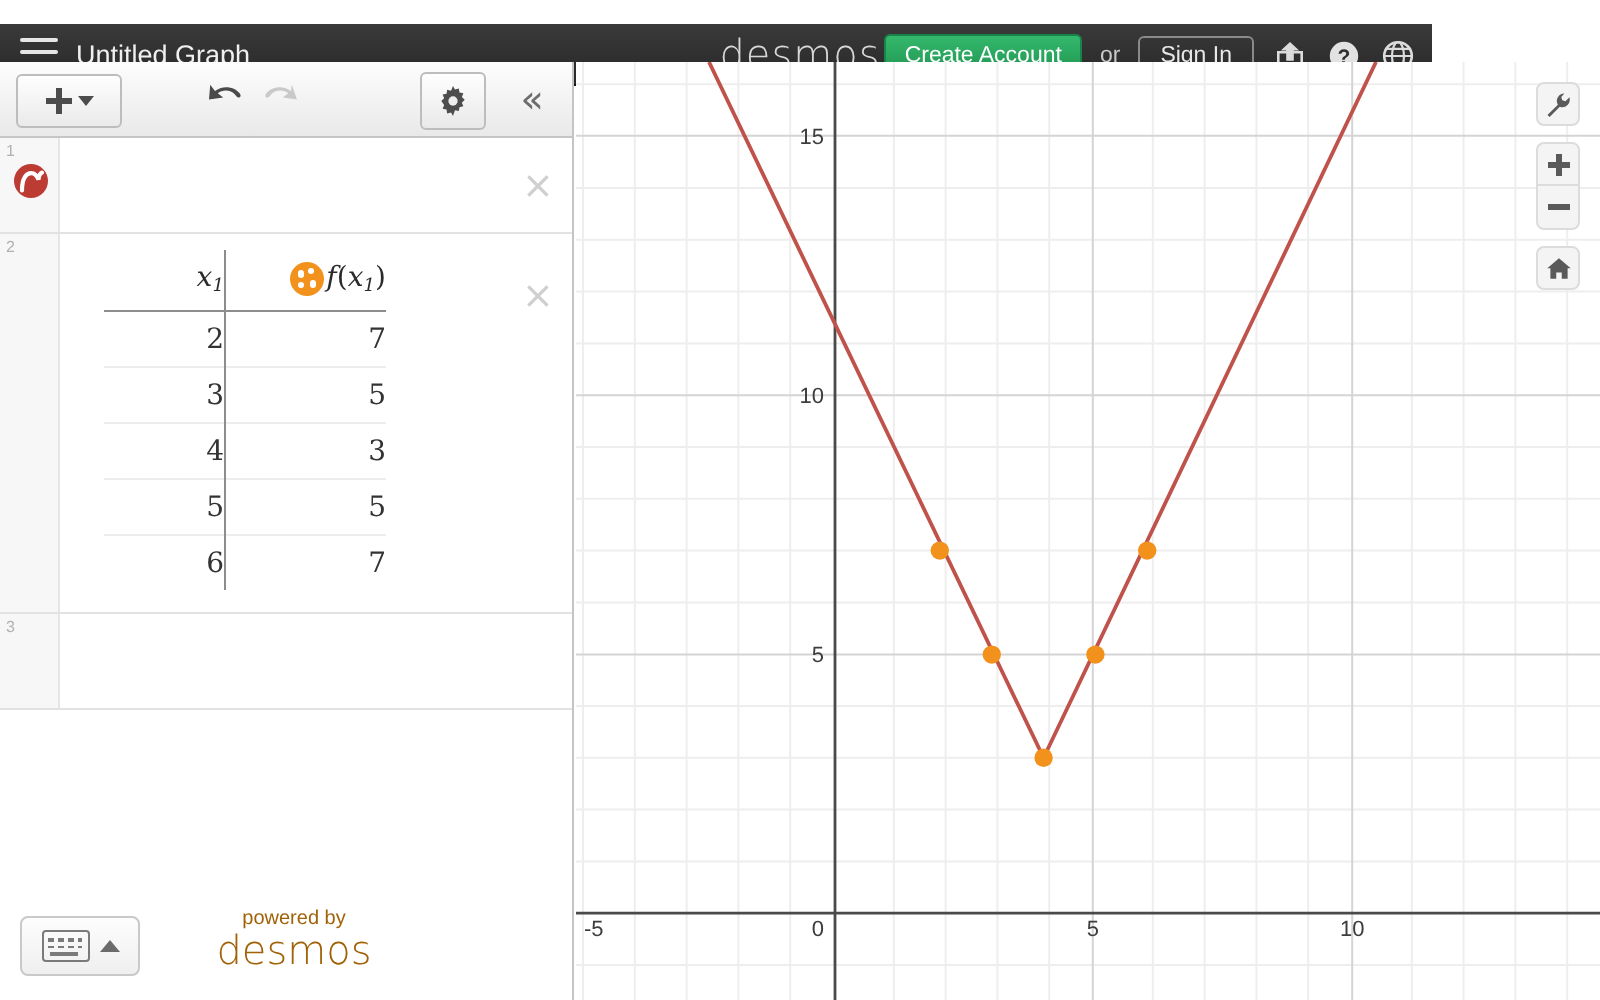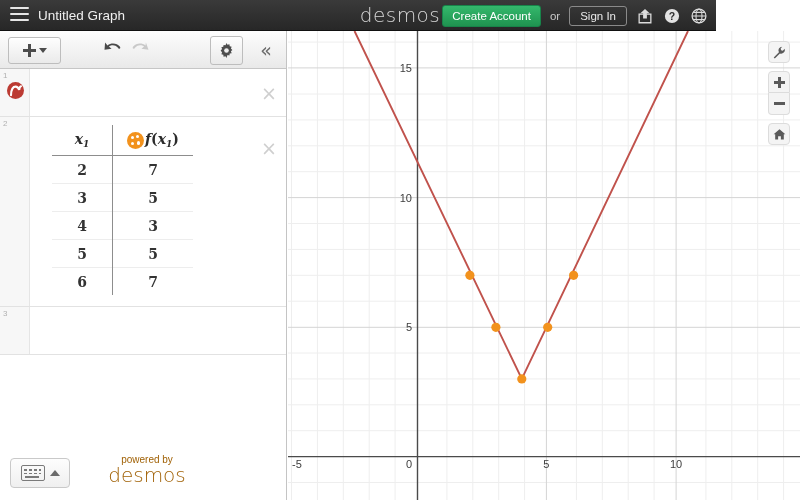--- a/index.html
+++ b/index.html
@@ -6,21 +6,21 @@
   body{
     width:800px;height:500px;overflow:hidden;
     font-family:"Liberation Sans", sans-serif;
     background:#fff;
     -webkit-font-smoothing:antialiased;
   }
   #app{position:relative;width:800px;height:500px;}
 
   
   .header{
-    position:absolute;left:0;top:0;width:716px;height:31px;
+    position:absolute;left:0;top:12px;width:716px;height:31px;
     background:#2f2f2f;
     background:linear-gradient(#3a3a3a,#272727);
     border-bottom:1px solid #111;
     box-sizing:border-box;
   }
   .hamburger{
     position:absolute;left:10px;top:7px;width:19px;height:16px;cursor:pointer;
   }
   .hamburger span{display:block;height:2px;background:#e6e6e6;margin-bottom:4px;border-radius:1px;}
   .doc-title{
@@ -114,21 +114,21 @@
   .sub{font-size:.65em;vertical-align:-.28em;font-style:italic;}
   .expr-formula{font-size:17px;line-height:47px;white-space:nowrap;}
   .expr-formula .op{margin:0 3px;}
   .func-abs{font-style:normal;margin-left:3px;}
 
   
   .tbl-wrap{padding:8px 0 8px 0;}
   table.dtable{border-collapse:collapse;margin-left:22px;}
   table.dtable th,table.dtable td{
     font-family:"DejaVu Serif", serif;font-size:14px;color:#333;
-    text-align:center;padding:0;height:27px;width:60px;font-weight:bold;margin-top:12px;
+    text-align:right;padding:0;height:27px;width:60px;font-weight:normal;margin-top:12px;
   }
   table.dtable th{height:30px;vertical-align:middle;}
   table.dtable th.col2,table.dtable td.col2{border-left:1px solid #8d8d8d;width:80px;}
   table.dtable thead tr{border-bottom:1px solid #8d8d8d;}
   table.dtable tbody tr{border-bottom:1px solid #ededed;}
   table.dtable tbody tr:last-child{border-bottom:none;}
   td.cell, th.hd{cursor:text;}
 
   
   .kbd-btn{

